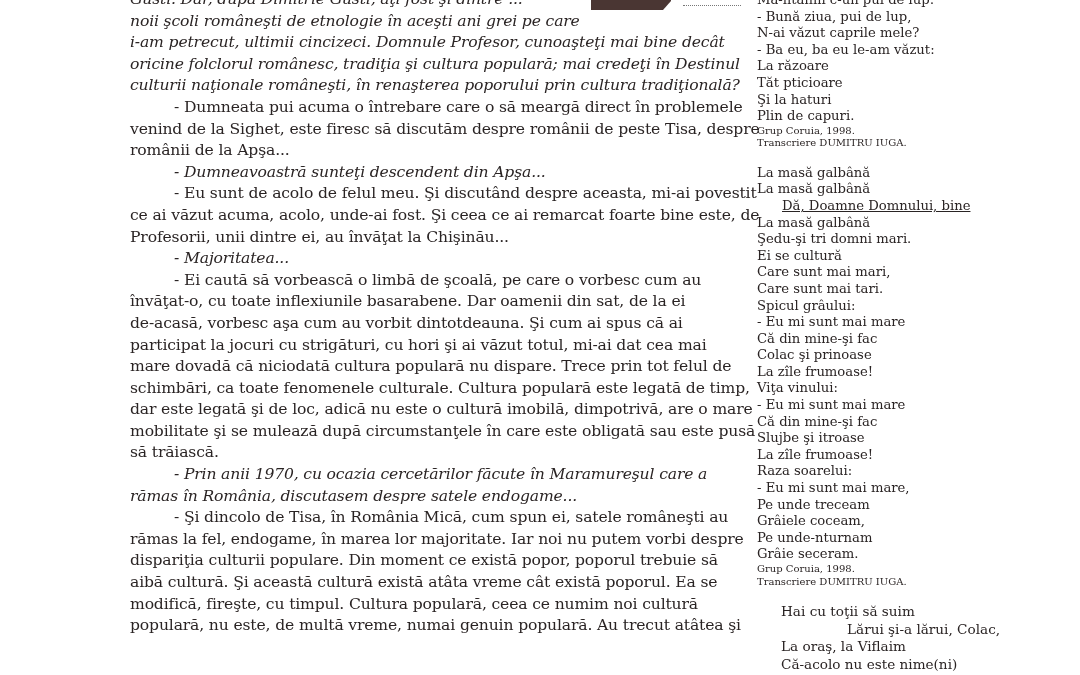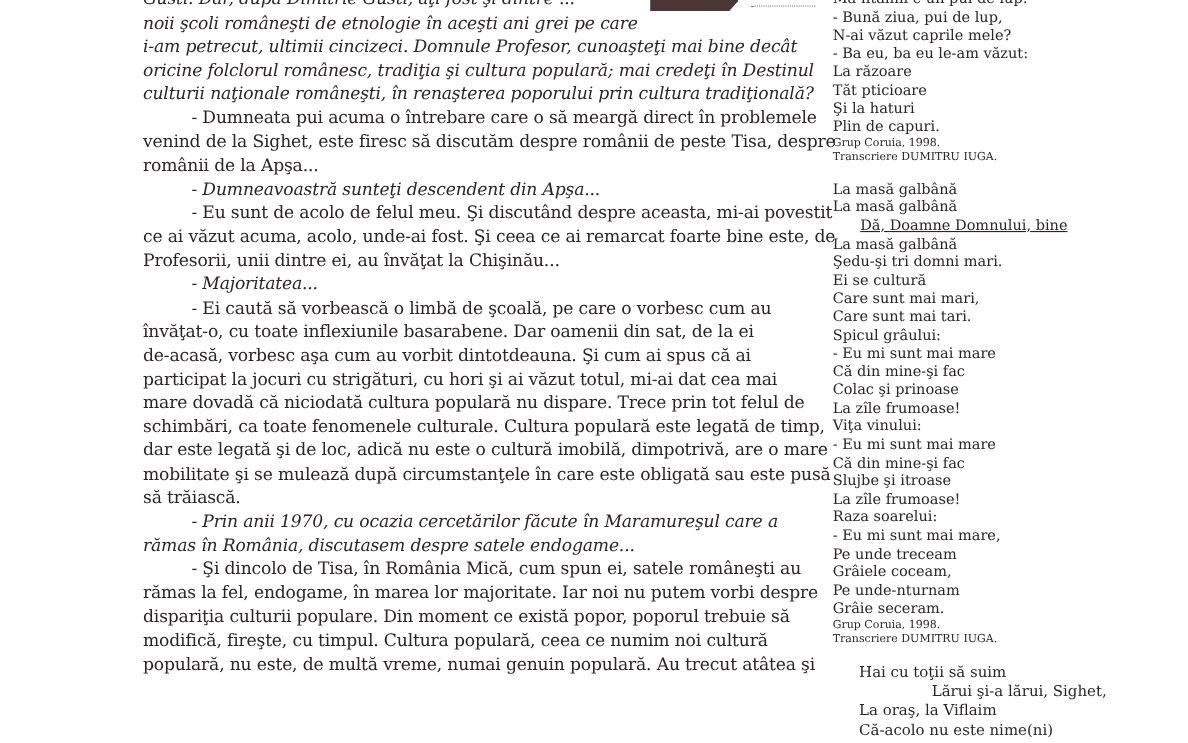--- a/index.html
+++ b/index.html
@@ -47,20 +47,21 @@
     <div class="ln ">mare dovadă că niciodată cultura populară nu dispare. Trece prin tot felul de</div>
     <div class="ln ">schimbări, ca toate fenomenele culturale. Cultura populară este legată de timp,</div>
     <div class="ln ">dar este legată şi de loc, adică nu este o cultură imobilă, dimpotrivă, are o mare</div>
     <div class="ln ">mobilitate şi se mulează după circumstanţele în care este obligată sau este pusă</div>
     <div class="ln ">să trăiască.</div>
     <div class="ln it ind">- Prin anii 1970, cu ocazia cercetărilor făcute în Maramureşul care a</div>
     <div class="ln it">rămas în România, discutasem despre satele endogame...</div>
     <div class="ln ind">- Şi dincolo de Tisa, în România Mică, cum spun ei, satele româneşti au</div>
     <div class="ln ">rămas la fel, endogame, în marea lor majoritate. Iar noi nu putem vorbi despre</div>
     <div class="ln ">dispariţia culturii populare. Din moment ce există popor, poporul trebuie să</div>
+    <div class="ln ">aibă cultură. Şi această cultură există atâta vreme cât există poporul. Ea se</div>
     <div class="ln ">modifică, fireşte, cu timpul. Cultura populară, ceea ce numim noi cultură</div>
     <div class="ln ">populară, nu este, de multă vreme, numai genuin populară. Au trecut atâtea şi</div>
   </div>
 
 <div class="col-right">
   <div id="poem1">
       <div class="ln">Mă-ntâlnii c-un pui de lup:</div>
       <div class="ln">- Bună ziua, pui de lup,</div>
       <div class="ln">N-ai văzut caprile mele?</div>
       <div class="ln">- Ba eu, ba eu le-am văzut:</div>
@@ -96,17 +97,17 @@
       <div class="ln">Pe unde treceam</div>
       <div class="ln">Grâiele coceam,</div>
       <div class="ln">Pe unde-nturnam</div>
       <div class="ln">Grâie seceram.</div>
     </div>
   <div class="ln cap">Grup Coruia, 1998.</div>
   <div class="ln cap">Transcriere DUMITRU IUGA.</div>
   <div class="gap"></div>
   <div id="poem3">
       <div class="ln2">Hai cu toţii să suim</div>
-      <div class="ln2 ind2">Lărui şi-a lărui, Sighet,</div>
+      <div class="ln2 ind2">Lărui şi-a lărui, Colac,</div>
       <div class="ln2">La oraş, la Viflaim</div>
       <div class="ln2">Că-acolo nu este nime(ni)</div>
     </div>
 </div>
 
 </body></html>

